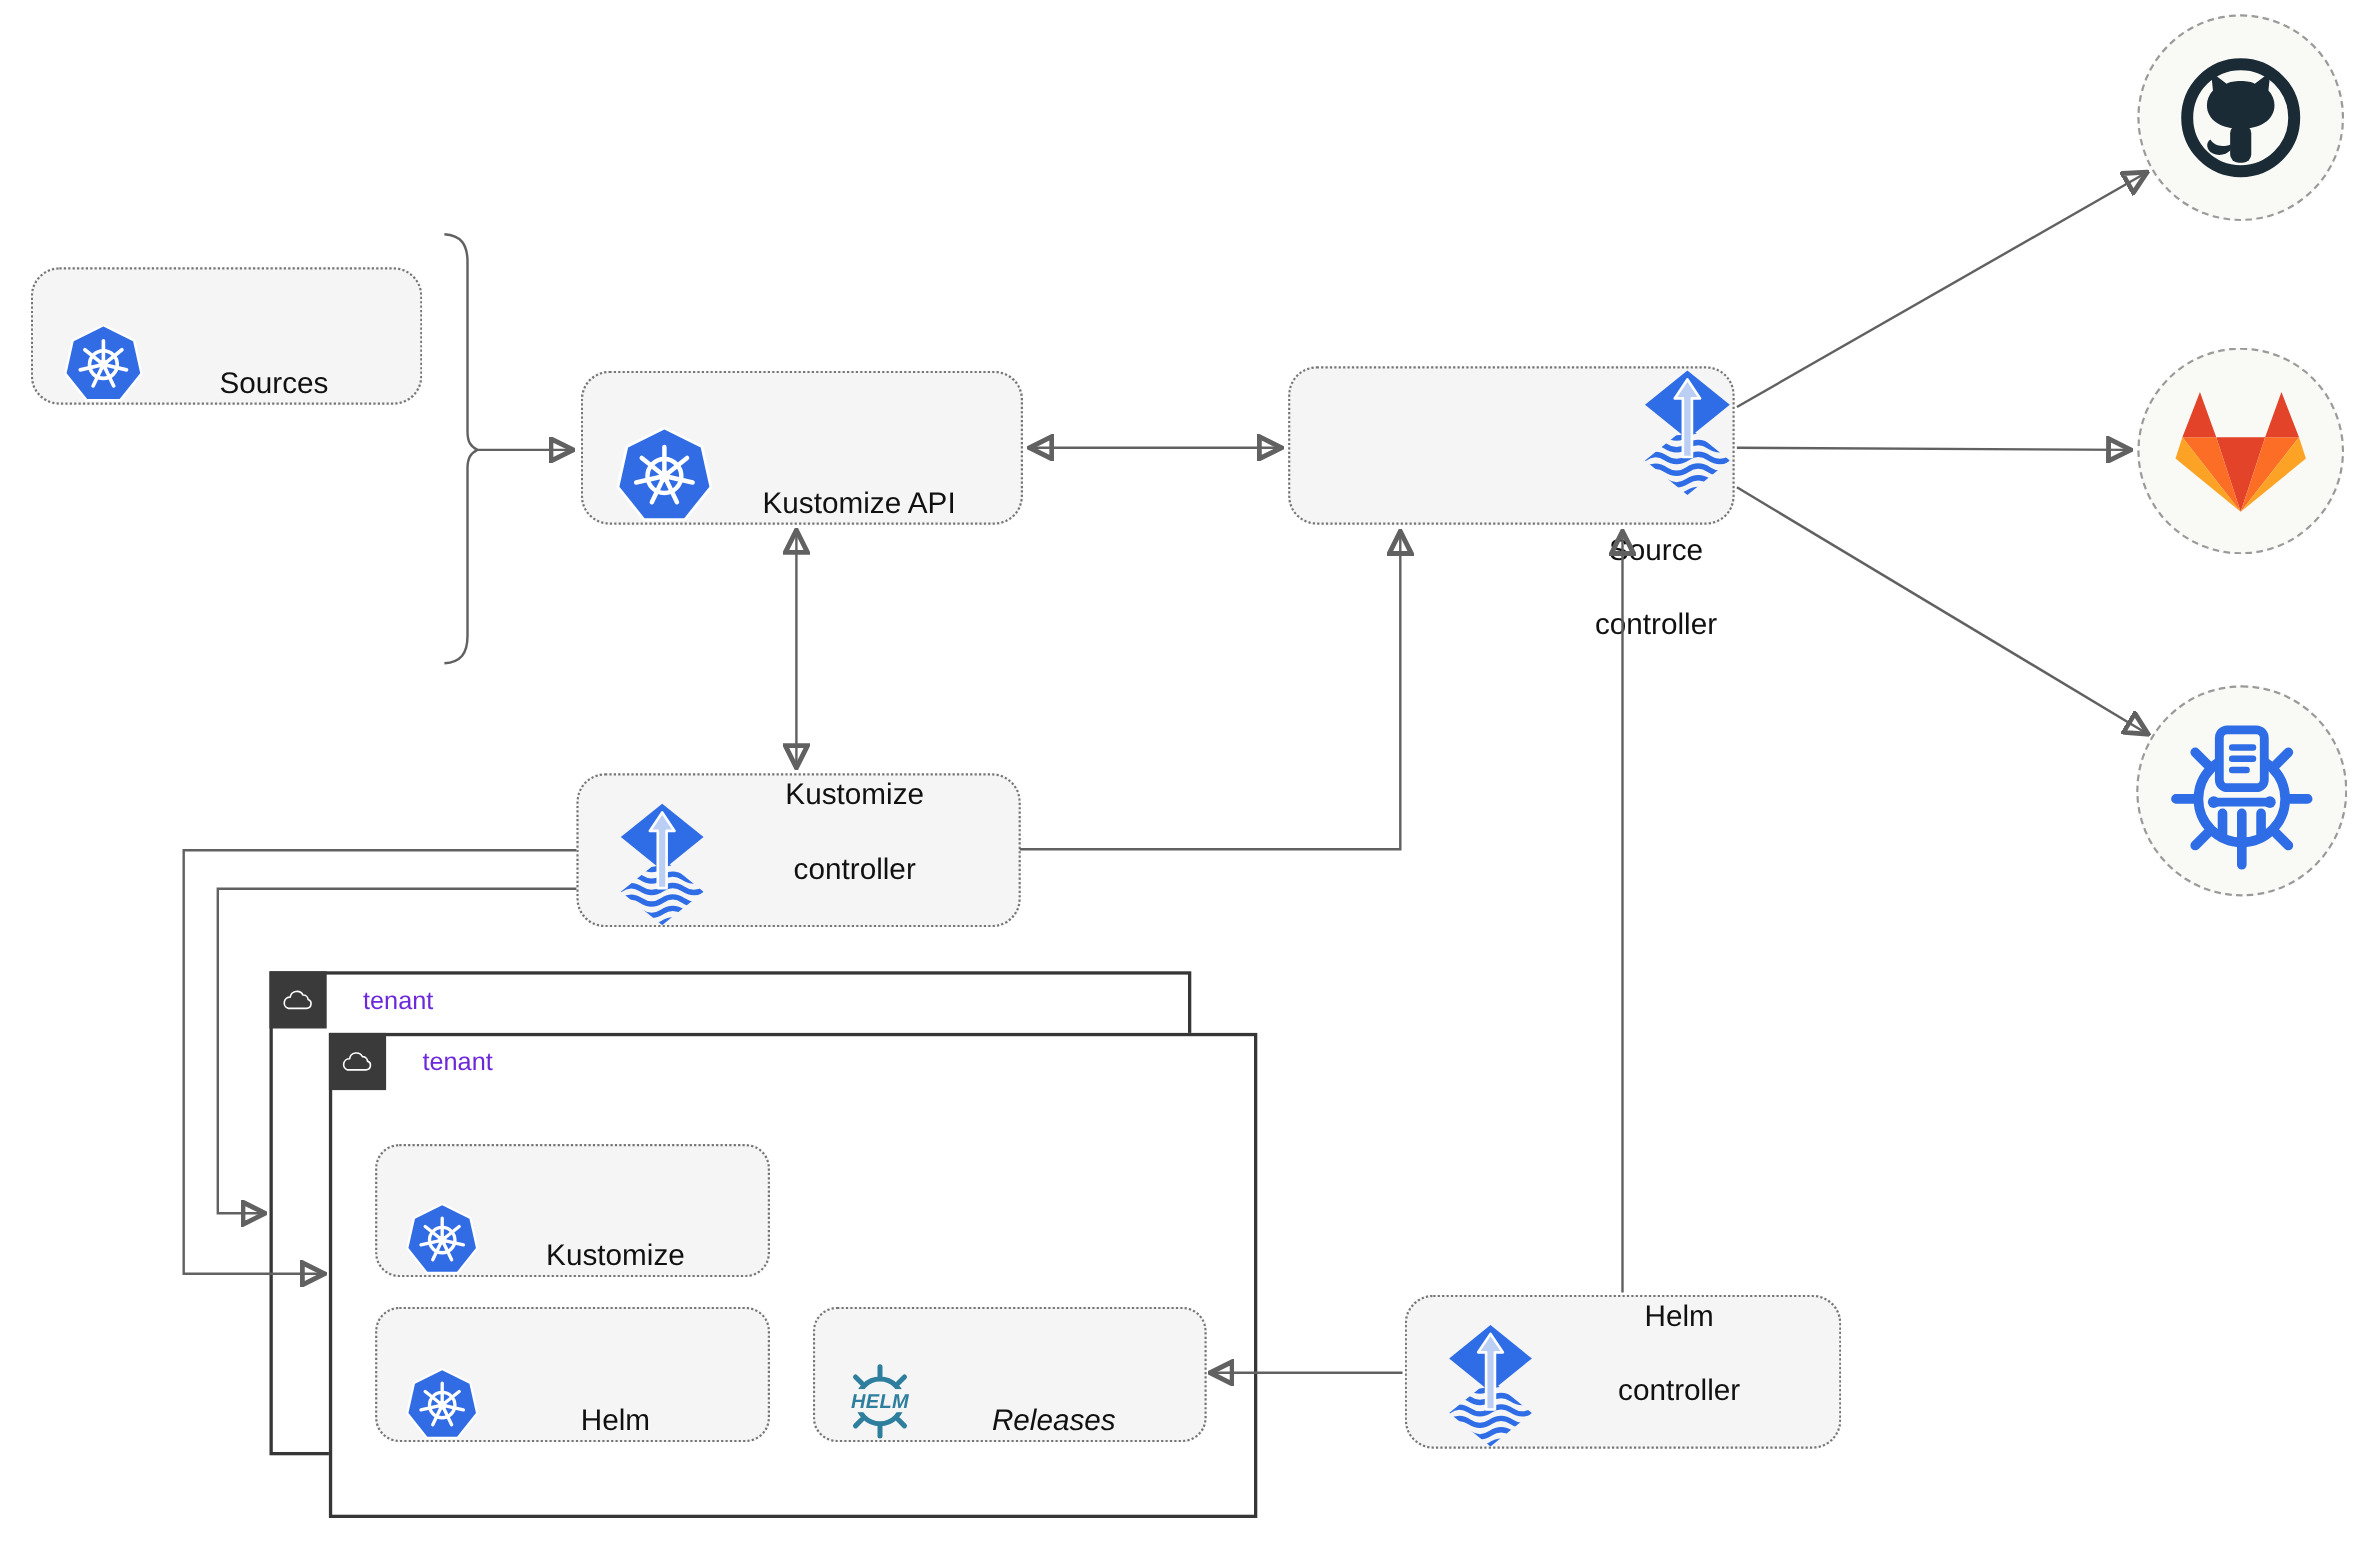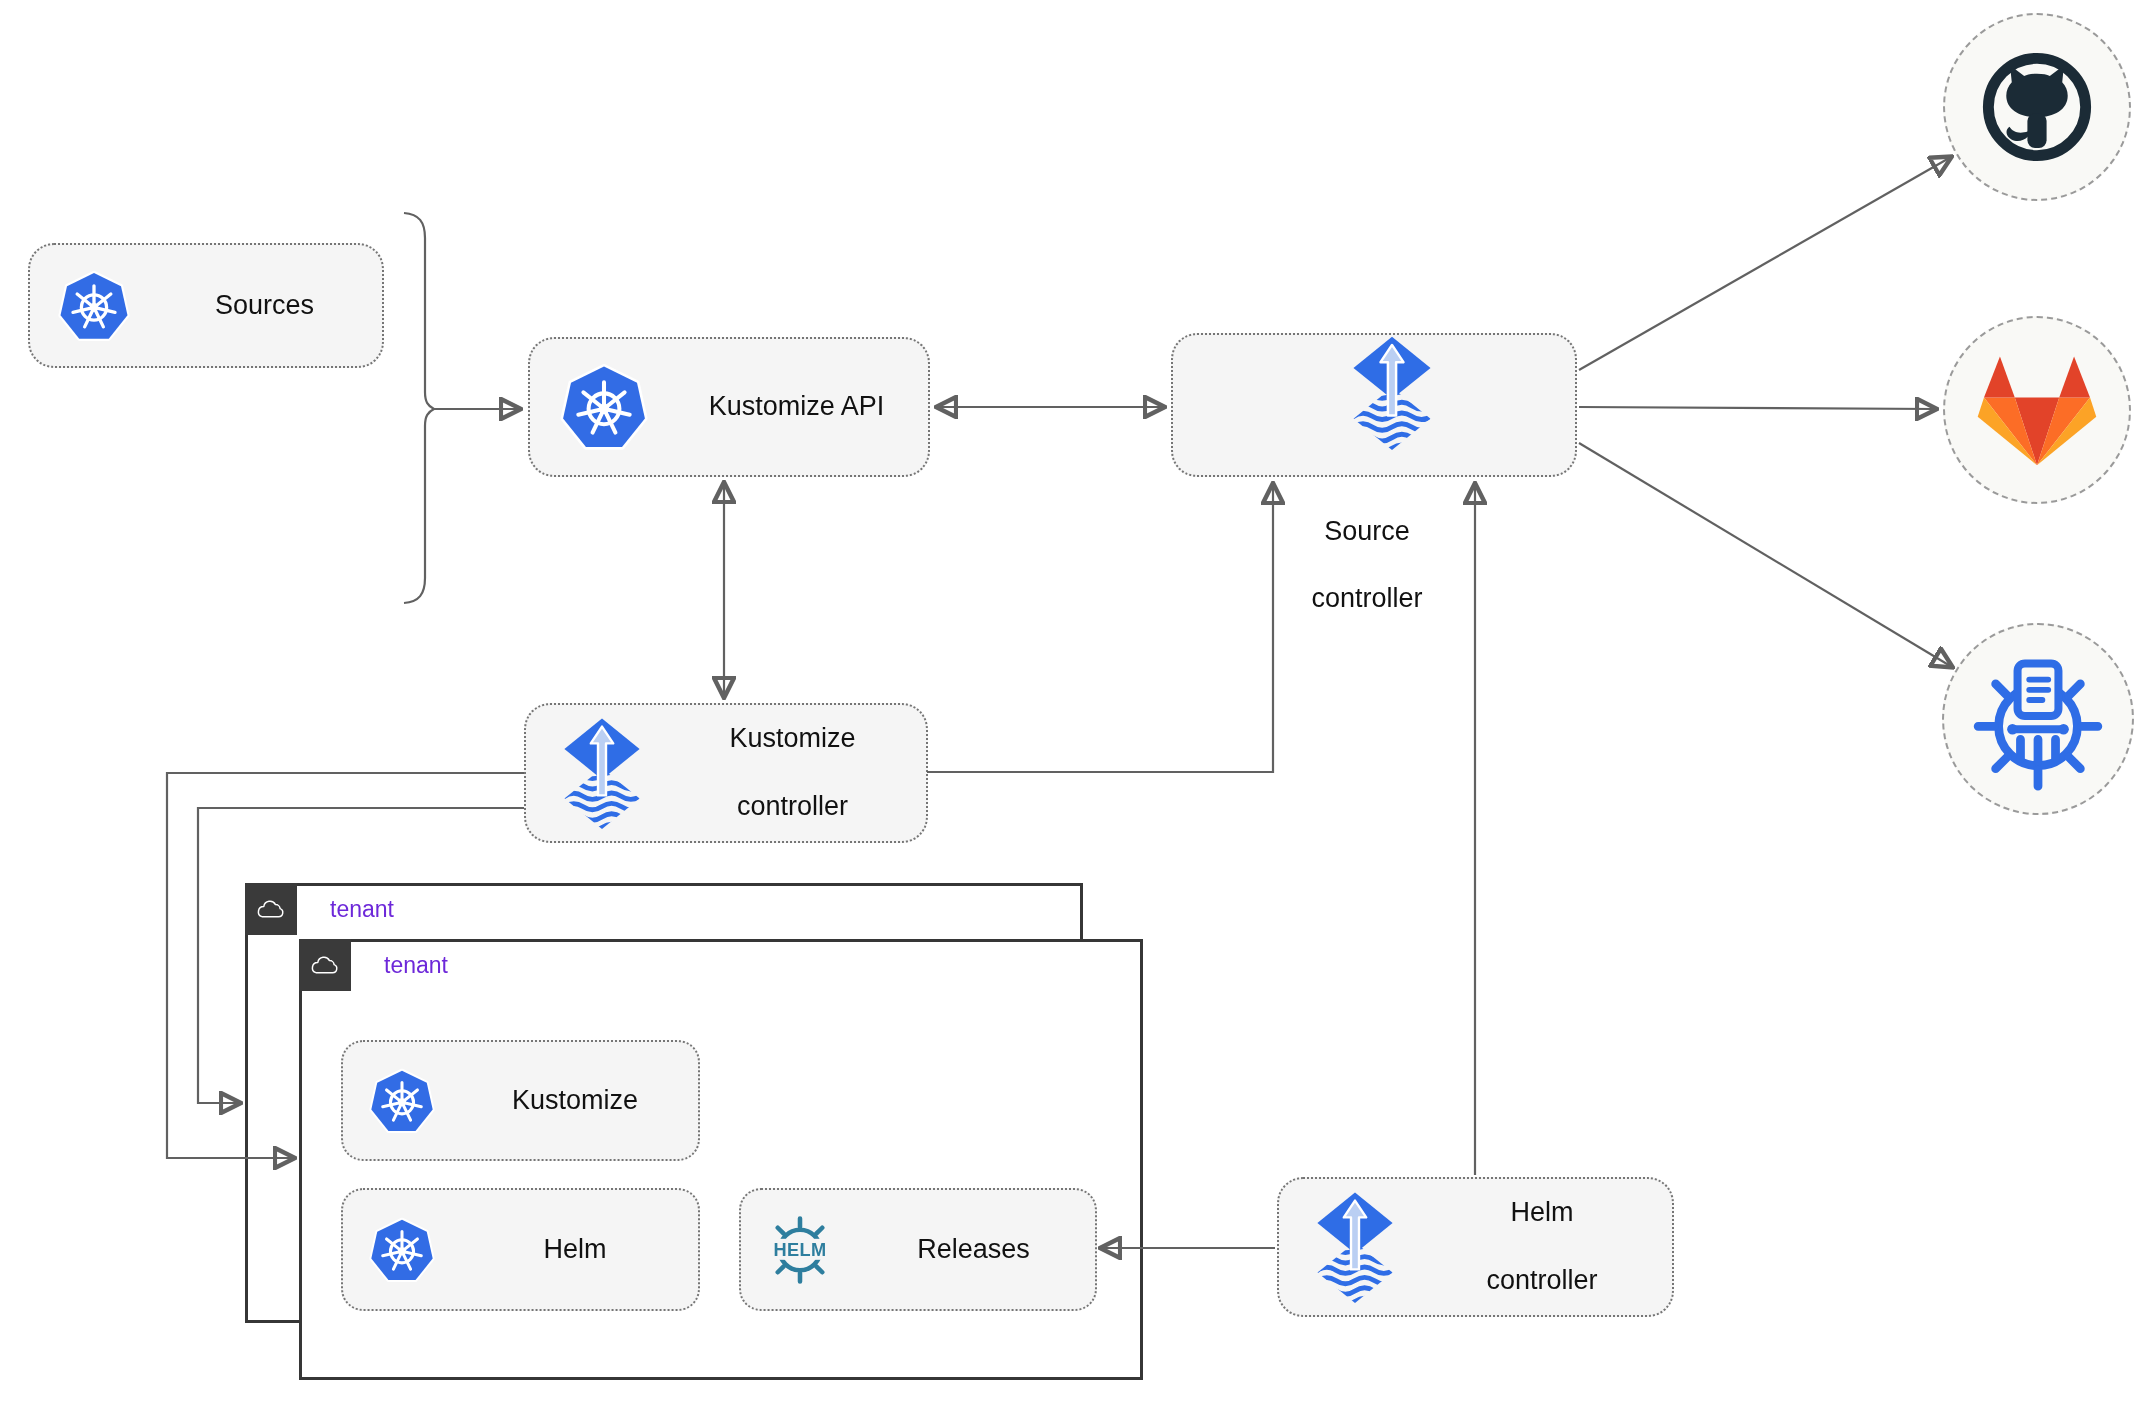--- a/index.html
+++ b/index.html
@@ -4,21 +4,21 @@
 <style>
   html,body{margin:0;padding:0;background:#ffffff;}
   .canvas{
     position:relative;width:2144px;height:1407px;background:#ffffff;
     font-family:"Liberation Sans",sans-serif;overflow:hidden;
   }
   
   .node{
     position:absolute;box-sizing:border-box;background:#F5F5F5;
     border:2px dotted #757575;border-radius:26px;
-    display:flex;align-items:center;gap:31px;
+    display:flex;align-items:flex-end;
   }
   .node .icon-wrap{flex:0 0 auto;display:flex;align-items:center;justify-content:center;}
   .node .node-label{
     flex:1 1 auto;text-align:center;color:#111;font-size:27px;line-height:1.25;
     padding-right:14px;white-space:pre-line;
   }
   .node .node-label .ln{display:block;}
   
   .tenant{
     position:absolute;box-sizing:border-box;background:#ffffff;
@@ -157,21 +157,21 @@
 
     <div class="node" style="left:39px;top:246px;width:359px;height:123px;border-radius:22px;">
       <div class="icon-wrap" style="margin-left:26px;">
         <svg width="66" height="66">
             <use href="#sym-k8s"></use>
           </svg>
       </div>
       <div class="node-label">Helm</div>
     </div>
 
-    <div class="node" style="left:437px;top:246px;width:358px;height:123px;border-radius:22px;">
+    <div class="node" style="left:437px;top:246px;width:358px;height:123px;border-radius:22px;font-style:italic;">
       <div class="icon-wrap" style="margin-left:24px;">
         <svg width="70" height="70">
             <use href="#sym-helm"></use>
           </svg>
       </div>
       <div class="node-label">Releases</div>
     </div>
   </div>
 
   <div class="node" style="left:28px;top:243px;width:356px;height:125px;">

